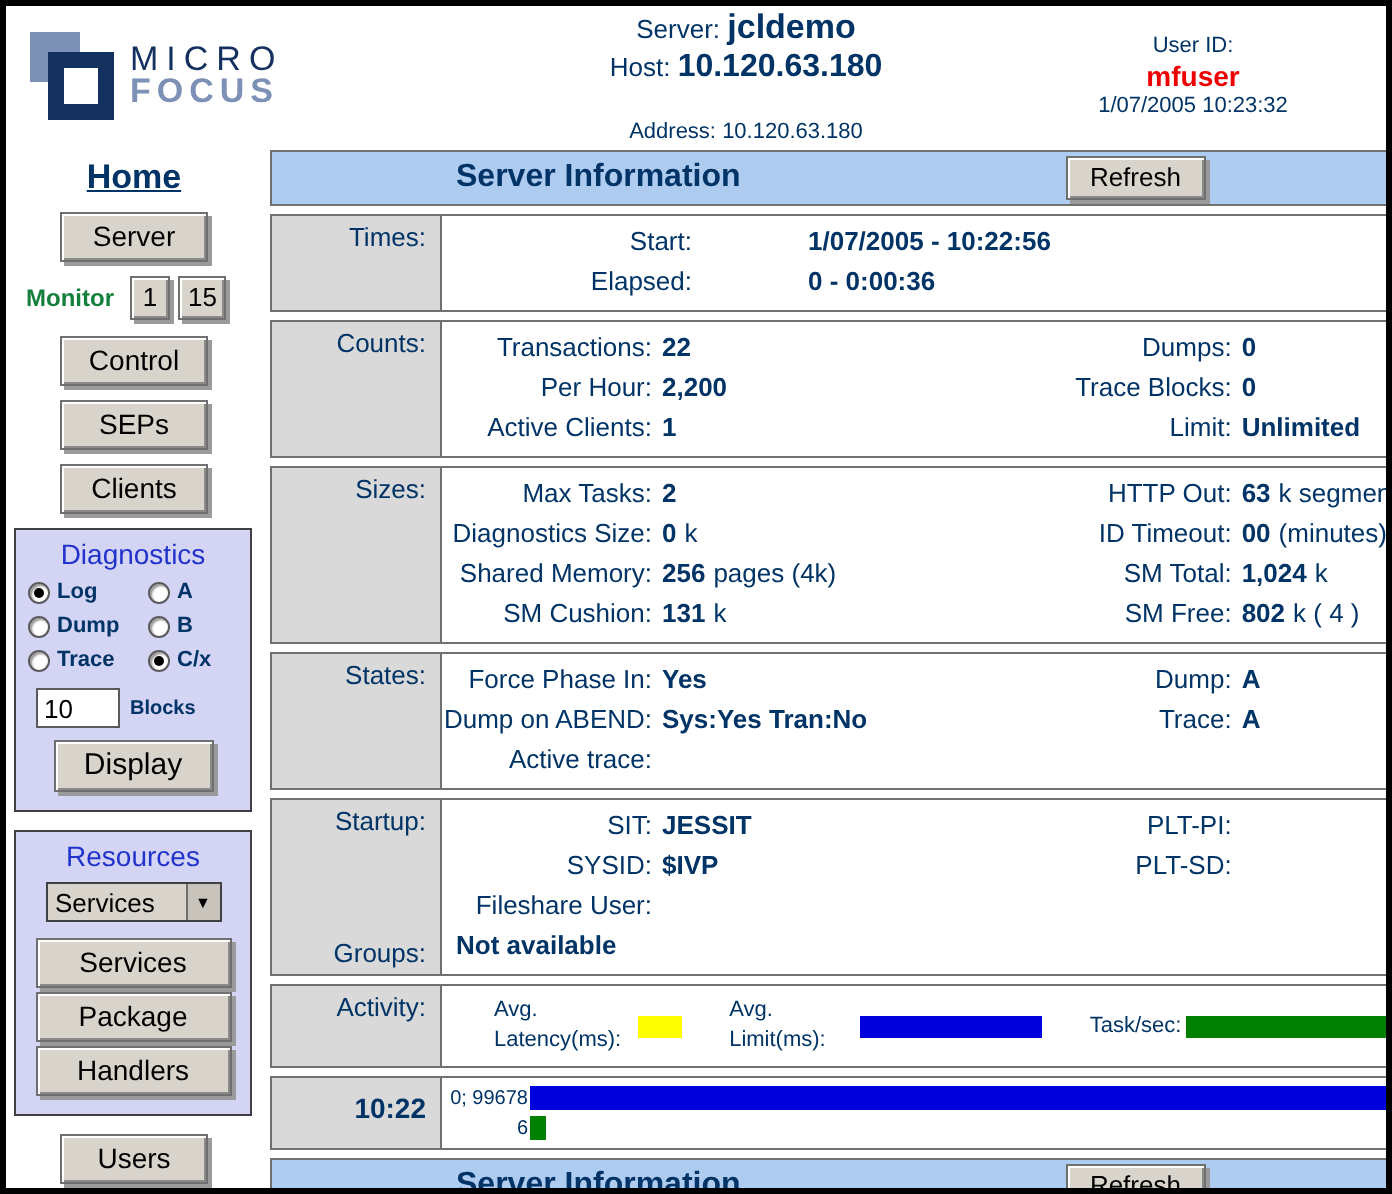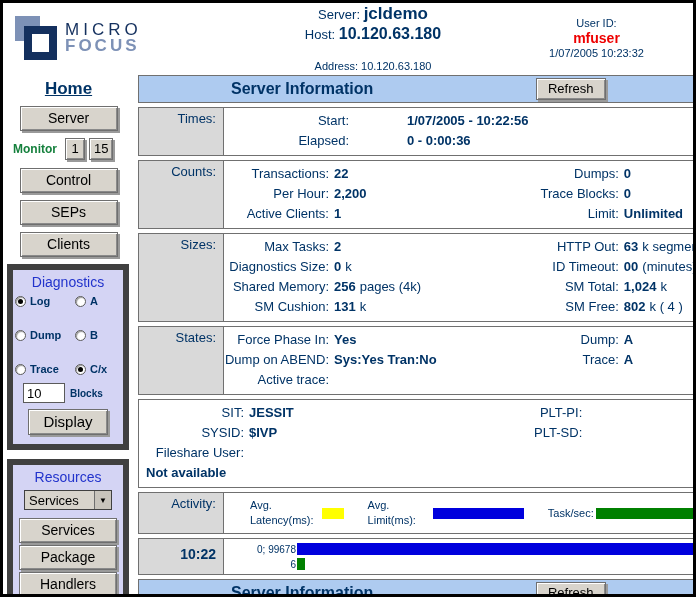--- a/index.html
+++ b/index.html
@@ -26,31 +26,31 @@
   .huser .ul { font-size:11px; }
   .huser .uv { font-size:14px; font-weight:bold; color:#ee0000; margin:1px 0; }
   .huser .ut { font-size:11px; }
 
   
   .bodyrow { display:flex; align-items:flex-start; padding:2px 4px 0 2px; }
 
   
   .sidebar { flex:0 0 124px; padding-top:2px; }
   .home { display:block; text-align:center; font-size:17px; font-weight:bold; text-decoration:underline; color:#003366; margin:2px 0 7px; }
-  .btn { display:block; width:98px; margin:0 auto 7px; padding:3px 0 4px; font-size:14px; color:#000;
+  .btn { display:block; width:74px; margin:0 auto 7px; padding:3px 0 4px; font-size:14px; color:#000;
          background:#d8d4cc; border:1px solid #6f6f6f; text-align:center;
          box-shadow:inset 1px 1px 0 #ffffff, inset -1px -1px 0 #8a8a8a, 2px 2px 0 #9a9a9a; cursor:default;
          font-family:"Liberation Sans", sans-serif; }
   .monitor-row { display:flex; align-items:center; margin:6px 0 8px 8px; }
   .monitor-lbl { font-size:12px; font-weight:bold; color:#15803d; margin-right:8px; }
   .mbtn { width:auto; min-width:20px; display:inline-block; margin:0 4px 0 0; padding:2px 4px 3px; font-size:13px;
           background:#d8d4cc; border:1px solid #6f6f6f; box-shadow:inset 1px 1px 0 #fff, inset -1px -1px 0 #8a8a8a, 2px 2px 0 #9a9a9a; }
-  .panel { border:6px solid #404040; background:#d4d4f4; margin:2px 3px 9px 2px; padding:4px 2px 7px; text-align:center; }
+  .panel { border:1px solid #404040; background:#d4d4f4; margin:2px 3px 9px 2px; padding:4px 2px 7px; text-align:center; }
   .panel-title { font-size:14px; color:#2233cc; margin-bottom:5px; }
-  .radio-grid { display:grid; grid-template-columns:60px 46px; justify-content:center; row-gap:22px; text-align:left; }
+  .radio-grid { display:grid; grid-template-columns:60px 46px; justify-content:center; row-gap:5px; text-align:left; }
   .radio-item { display:flex; align-items:center; font-size:11px; font-weight:bold; color:#003366; }
   .radio { width:11px; height:11px; border-radius:50%; background:#fff; border:1px solid #5a5a5a;
            box-shadow:inset 1px 1px 1px #9a9a9a; margin-right:4px; position:relative; flex:0 0 11px; }
   .radio.checked::after { content:""; position:absolute; left:2px; top:2px; width:5px; height:5px; border-radius:50%; background:#000; }
   .blocks-row { display:flex; align-items:center; justify-content:flex-start; margin:8px 0 6px 8px; }
   .blocks-input { width:42px; height:20px; border:1px solid #5a5a5a; background:#fff; font-size:13px; padding:0 3px;
                   font-family:"Liberation Sans", sans-serif; }
   .blocks-lbl { font-size:10px; font-weight:bold; color:#003366; margin-left:5px; }
   .panel .btn { margin-bottom:2px; width:80px; font-size:15px; }
   .panel .btn.wide { width:98px; font-size:14px; }
@@ -77,21 +77,21 @@
   .val { font-weight:bold; margin-left:5px; white-space:nowrap; }
   .suf { margin-left:4px; white-space:nowrap; }
   .times .pl .lbl { flex:0 0 125px; }
   .times .pl .val { margin-left:58px; }
   .groups-val { font-size:13px; font-weight:bold; padding-left:7px; line-height:20px; }
   .legend { display:flex; align-items:center; font-size:11px; padding:3px 0 3px 26px; line-height:15px; }
   .legend .li { display:flex; align-items:center; margin-right:24px; }
   .swatch { display:inline-block; height:11px; margin-left:2px; }
   .trow .sec-label { font-size:14px; font-weight:bold; padding-top:7px; }
   .bar-line { display:flex; align-items:center; height:14px; margin:1px 0; }
-  .bar-text { width:73px; text-align:right; font-size:10px; padding-right:1px; white-space:nowrap; }
+  .bar-text { width:44px; text-align:right; font-size:10px; padding-right:1px; white-space:nowrap; }
   .bar { height:12px; }
 </style>
 </head>
 <body>
 
 <div class="page">
 
   <div class="header">
     <div class="logo">
       <div class="logo-mark">
@@ -320,20 +320,24 @@
           <div class="row">
             <div class="pair pl">
                 <span class="lbl">Active trace:</span>
                 <span class="val"></span>
               </div>
           </div>
         </div>
       </div>
 
       <div class="section">
+        <div class="sec-label cols">
+          <span>Startup:</span>
+          <span>Groups:</span>
+        </div>
         <div class="sec-content">
           <div class="row">
             <div class="pair pl">
                 <span class="lbl">SIT:</span>
                 <span class="val">JESSIT</span>
               </div>
             <div class="pair pr">
                 <span class="lbl">PLT-PI:</span>
                 <span class="val"></span>
               </div>

